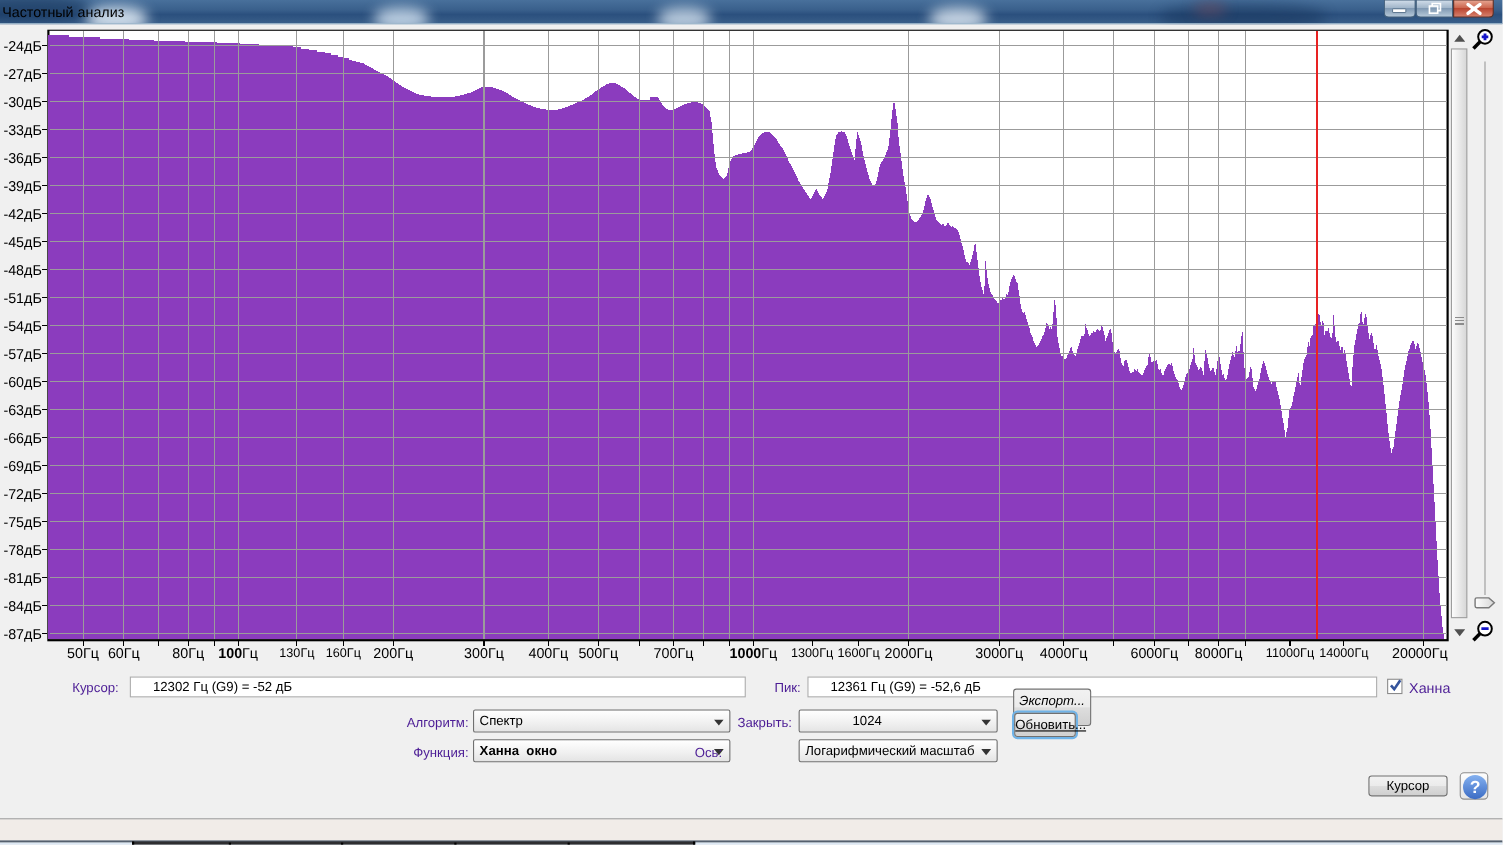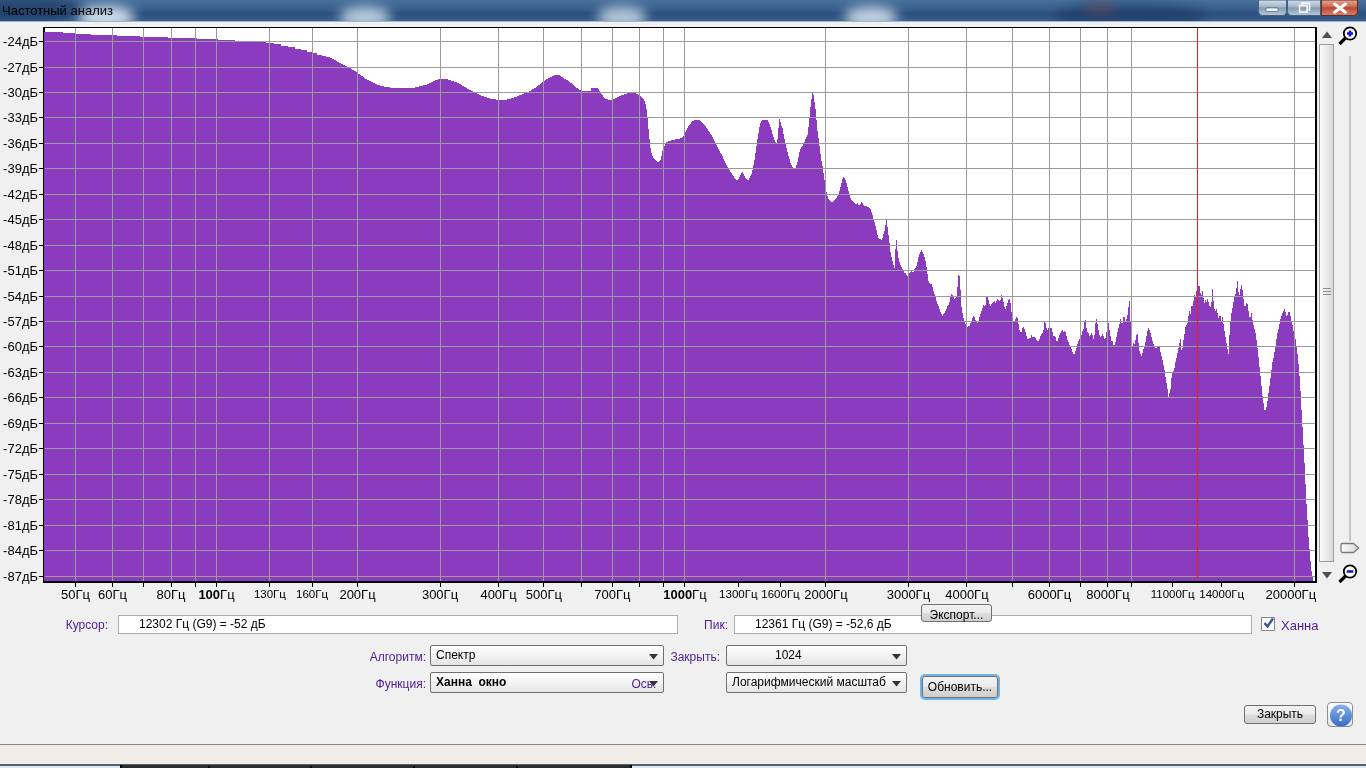--- a/index.html
+++ b/index.html
@@ -267,33 +267,33 @@
 <div class="lbl" style="left:1281px;top:618px;font-size:13px">Ханна</div>
 
 <div class="lbl" style="left:306px;top:650px;width:120px;text-align:right">Алгоритм:</div>
 <div class="combo" style="left:430px;top:645px;width:234px;"><span>Спектр</span><svg class="carr" width="9" height="6">
       <path d="M0,0 h9 l-4.5,5.5 Z" fill="#333"></path>
     </svg></div>
 <div class="lbl" style="left:600px;top:650px;width:120px;text-align:right">Закрыть:</div>
 <div class="combo" style="left:726px;top:645px;width:181px;padding-left:48px;"><span>1024</span><svg class="carr" width="9" height="6">
       <path d="M0,0 h9 l-4.5,5.5 Z" fill="#333"></path>
     </svg></div>
-<div class="btn" style="left:921px;top:604px;width:71px;height:18px;">Экспорт...</div>
+<div class="btn" style="left:921px;top:626px;width:71px;height:34px;font-style:italic;">Экспорт...</div>
 
 <div class="lbl" style="left:306px;top:677px;width:120px;text-align:right">Функция:</div>
 <div class="combo" style="left:430px;top:672px;width:234px;font-weight:bold;"><span>Ханна&nbsp; окно</span><svg class="carr" width="9" height="6">
       <path d="M0,0 h9 l-4.5,5.5 Z" fill="#333"></path>
     </svg></div>
 <div class="lbl" style="left:592px;top:677px;width:104px;text-align:center">Ось:</div>
 <div class="combo" style="left:726px;top:672px;width:181px;"><span>Логарифмический масштаб</span><svg class="carr" width="9" height="6">
       <path d="M0,0 h9 l-4.5,5.5 Z" fill="#333"></path>
     </svg></div>
-<div class="btn" style="left:922px;top:676px;width:76px;height:22px;box-shadow:0 0 0 2px #6fb3e8;">Обновить...</div>
-
-<div class="btn" style="left:1244px;top:705px;width:72px;height:19px;line-height:17px;">Закрыть</div>
+<div class="btn" style="left:922px;top:648px;width:56px;height:22px;box-shadow:0 0 0 2px #6fb3e8;text-decoration:underline;">Обновить...</div>
+
+<div class="btn" style="left:1244px;top:705px;width:72px;height:19px;line-height:17px;">Курсор</div>
 <div style="position:absolute;left:1327px;top:702px;width:26px;height:25px;background:linear-gradient(#fdfdfd,#e6e6e6);border:1px solid #8e8e8e;border-radius:4px;">
  <svg width="26" height="25">
       <circle cx="13" cy="12.5" r="11" fill="url(#qg2)"></circle>
  <defs>
         <linearGradient id="qg2" x1="0" y1="0" x2="0" y2="1">
           <stop offset="0" stop-color="#84b1f0"></stop>
           <stop offset="1" stop-color="#3c6cc4"></stop>
         </linearGradient>
       </defs>
  <text x="13" y="17.5" font-family="Liberation Sans, sans-serif" font-size="16px" font-weight="bold" fill="#fff" text-anchor="middle">?</text>

